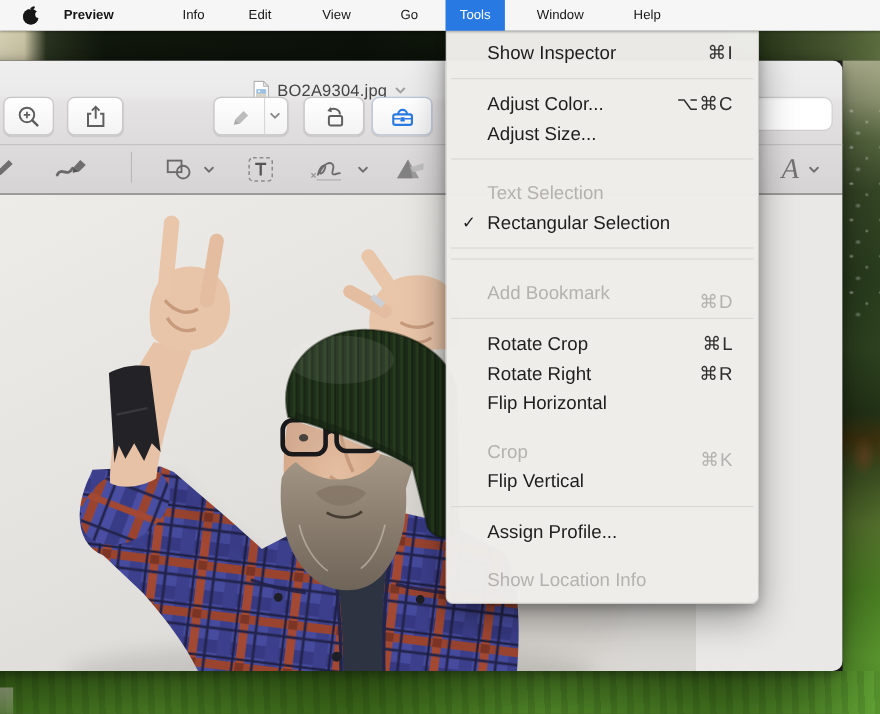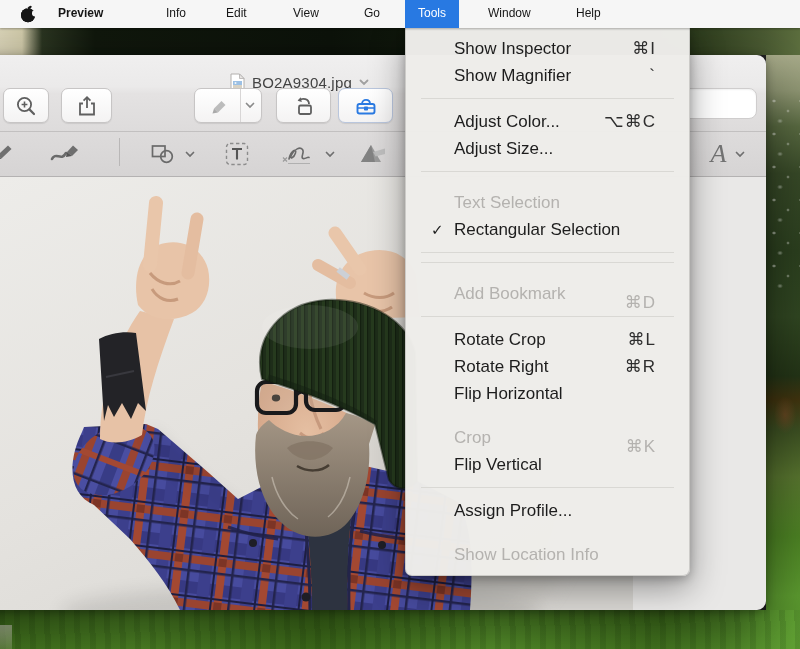--- a/index.html
+++ b/index.html
@@ -54,21 +54,21 @@
     background:#ffffff; border:1px solid #cfcdcd; box-shadow:inset 0 1px 2px rgba(0,0,0,.06); }
 
   
   .mk { position:absolute; top:84px; height:30px; display:flex; align-items:center; justify-content:center; }
   .mk-sep { position:absolute; top:83px; left:179px; width:1px; height:28px; background:#b9b7b7; }
   .a-style { font-family:"Liberation Serif","DejaVu Serif",serif; font-style:italic; font-size:26px; color:#737373; }
 
   
   .menu { position:absolute; left:405px; top:28px; width:285px; z-index:40;
     background:rgba(238,237,234,.985); border:1px solid rgba(0,0,0,.14); border-top:none;
-    border-radius:0 0 7px 7px; padding:7px 15px;
+    border-radius:0 0 7px 7px; padding:7px 4px;
     box-shadow:0 12px 34px rgba(0,0,0,.38), 0 3px 10px rgba(0,0,0,.22); }
   .mi { position:relative; height:27px; display:flex; align-items:center;
     padding-left:33px; padding-right:18px; font-size:17px; color:#1d1d1d; }
   .mi .check { position:absolute; left:10px; top:0; width:22px; height:27px; line-height:27px;
     font-size:15px; color:#1d1d1d; }
   .mi .sc { margin-left:auto; color:#2e2e2e; letter-spacing:1px; }
   .mi .arrow { margin-left:auto; font-size:12px; color:#1d1d1d; }
   .mi.disabled, .mi.disabled .sc { color:#b4b2af;margin-top:17px; }
   .msep { height:1px; background:#d9d8d4; margin:9px 0; }
 </style>
@@ -301,24 +301,20 @@
       </svg>
     </div>
   </div>
 </div>
 
 <div class="menu">
   <div class="mi">
     <span class="lbl">Show Inspector</span>
     <span class="sc">⌘I</span>
   </div>
-  <div class="mi">
-    <span class="lbl">Show Magnifier</span>
-    <span class="sc">`</span>
-  </div>
   <div class="msep"></div>
   <div class="mi">
     <span class="lbl">Adjust Color...</span>
     <span class="sc">⌥⌘C</span>
   </div>
   <div class="mi">
     <span class="lbl">Adjust Size...</span>
   </div>
   <div class="msep"></div>
   <div class="mi disabled">

